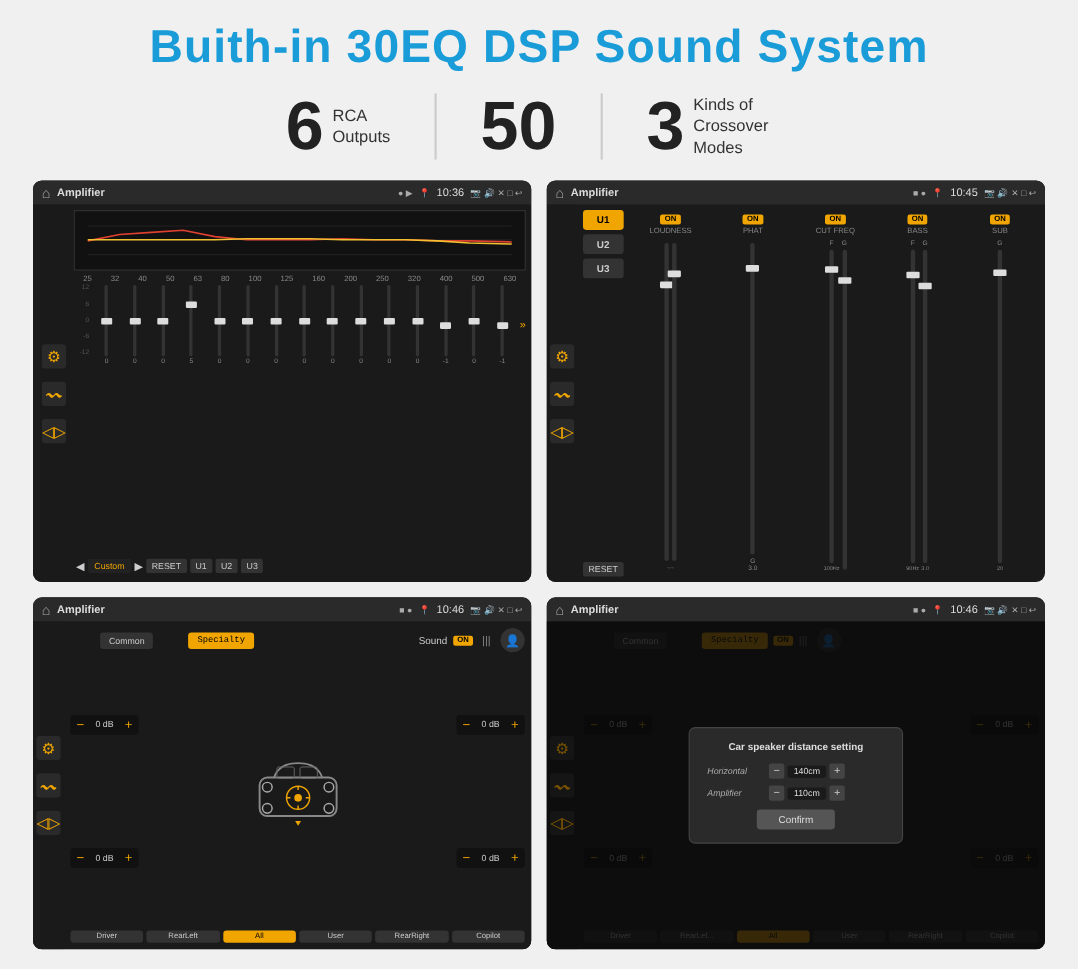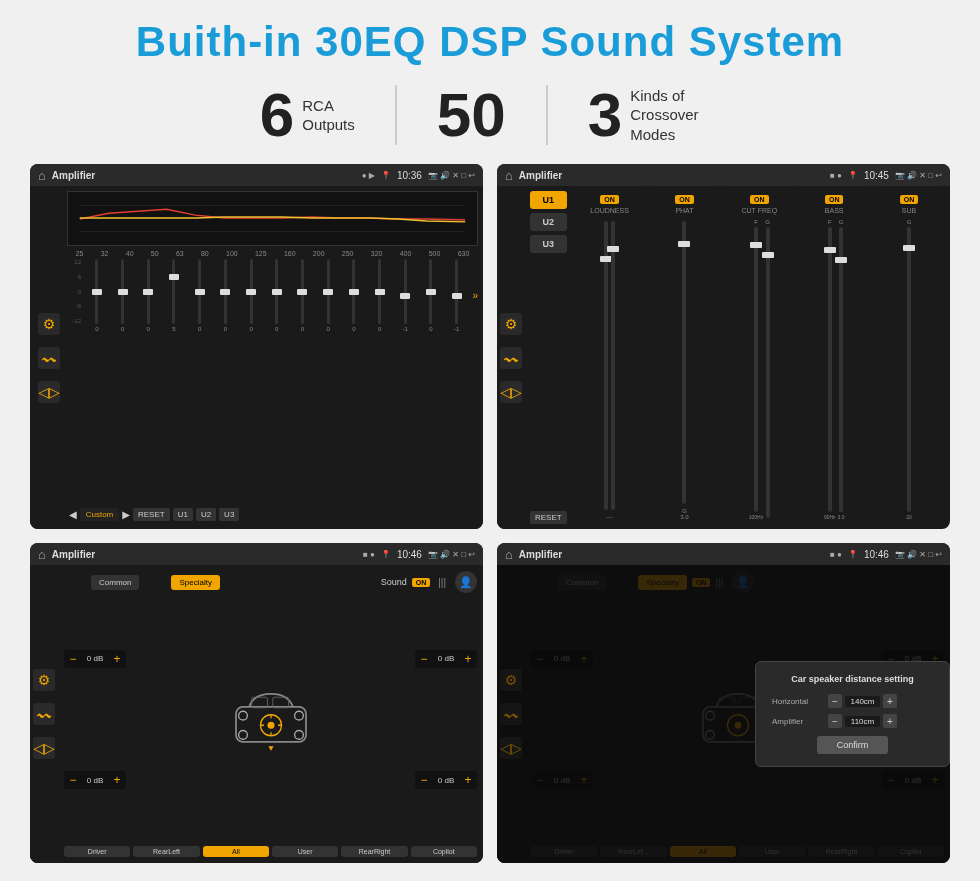--- a/index.html
+++ b/index.html
@@ -364,20 +364,21 @@
       border-radius: 3px;
       padding: 3px 8px;
       font-size: 8px;
       cursor: pointer;
       margin-left: 27px;
     }
 
     .tab-btn.active {
       background: #f0a500;
       color: #000;
+      font-family: Liberation Mono, monospace;
     }
 
     .fader-label {
       color: #ccc;
       font-size: 9px;
       margin-left: auto;
     }
 
     .fader-on-badge {
       background: #f0a500;
@@ -461,21 +462,21 @@
       color: #000;
     }
 
     
     .dialog-overlay {
       position: absolute;
       top: 0; left: 0; right: 0; bottom: 0;
       background: rgba(0,0,0,0.5);
       display: flex;
       align-items: center;
-      justify-content: flex-end;
+      justify-content: center;
       z-index: 10;
     }
 
     .dialog-box {
       background: #2a2a2a;
       border-radius: 6px;
       padding: 12px 16px;
       width: 195px;
       border: 1px solid #444;
     }
@@ -492,20 +493,21 @@
       display: flex;
       align-items: center;
       gap: 6px;
       margin-bottom: 6px;
     }
 
     .dialog-label {
       color: #aaa;
       font-size: 8px;
       width: 50px;
+      font-style: italic;
     }
 
     .dialog-control {
       display: flex;
       align-items: center;
       gap: 3px;
     }
 
     .dialog-minus, .dialog-plus {
       background: #444;

